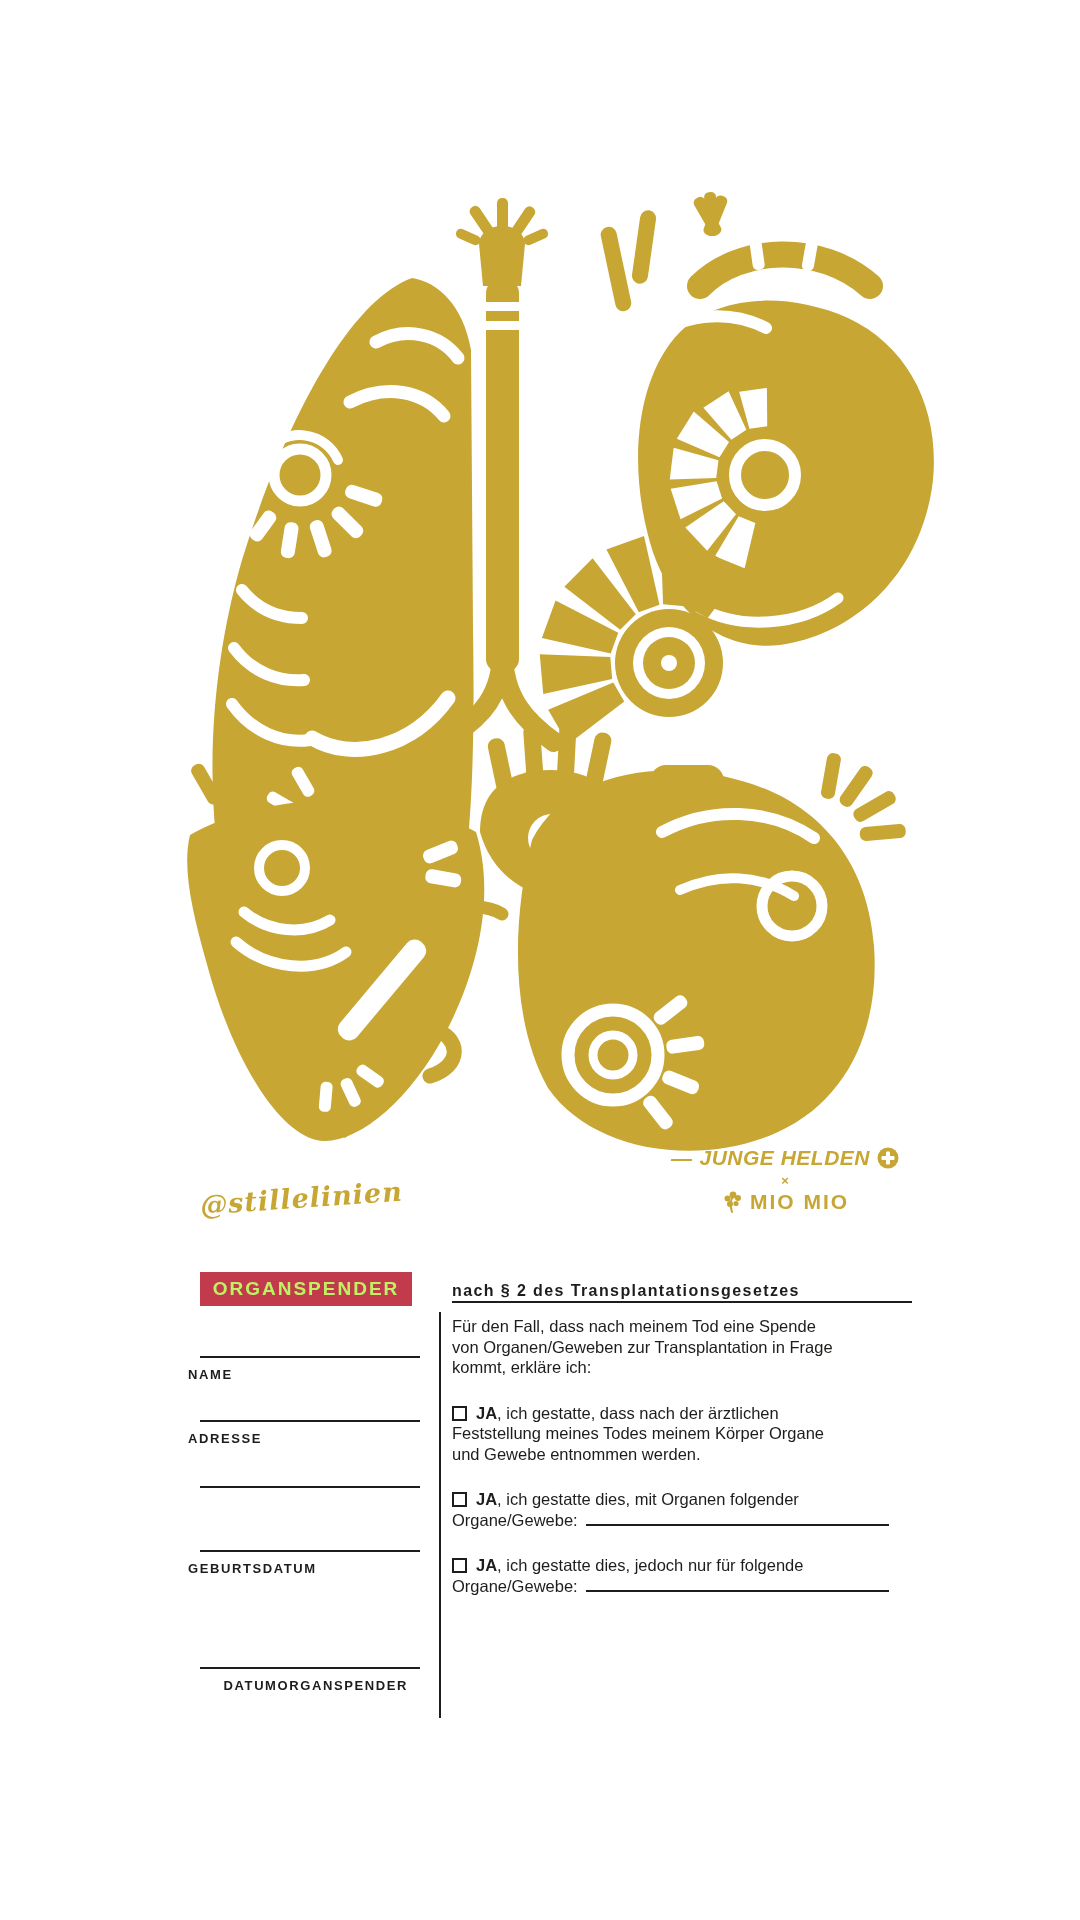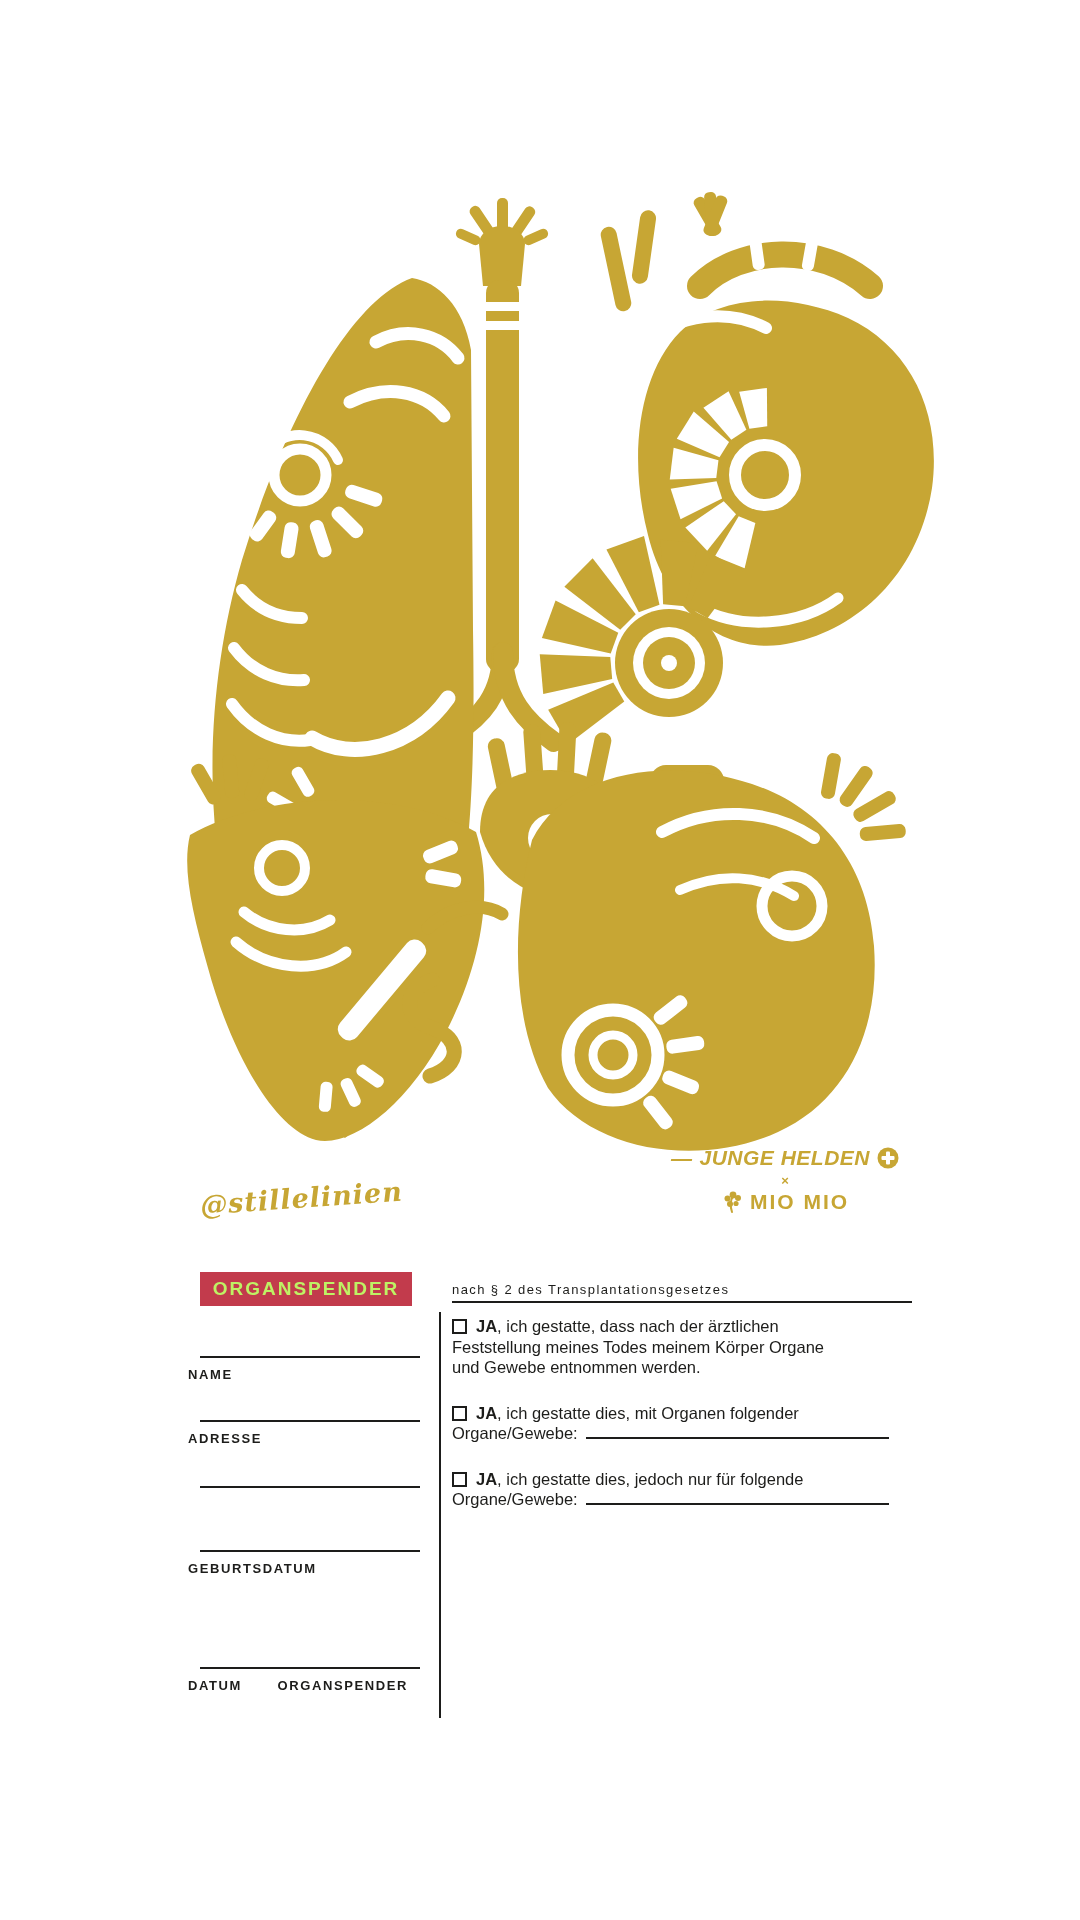--- a/index.html
+++ b/index.html
@@ -26,27 +26,27 @@
   .credits .row1{display:flex;align-items:center;justify-content:center;gap:7px;
     font-size:21px;font-weight:800;font-style:italic;letter-spacing:.5px;}
   .credits .sep{font-size:13px;font-weight:700;margin:3px 0 2px 0;}
   .credits .row3{display:flex;justify-content:center;gap:7px;
     font-size:21px;font-weight:800;letter-spacing:2px;}
 
   
   .badge{position:absolute;left:200px;top:1272px;width:212px;height:34px;background:var(--red);
     display:flex;align-items:center;justify-content:center;color:#bef264;font-weight:700;
     font-size:19px;letter-spacing:2px;text-align:center;}
-  .law-note{position:absolute;left:452px;top:1282px;width:470px;font-size:13px;font-weight:400;
+  .law-note{position:absolute;left:452px;top:1282px;width:470px;font-size:16px;font-weight:700;
     letter-spacing:1.4px;}
   .law-rule{position:absolute;left:452px;top:1301px;width:460px;height:2px;background:var(--ink);}
   .vdivider{position:absolute;left:439px;top:1312px;width:2px;height:406px;background:var(--ink);}
   .fline{position:absolute;left:200px;width:220px;height:0;border-top:2px solid var(--ink);}
   .flabel{position:absolute;left:188px;width:220px;font-size:13px;font-weight:700;letter-spacing:1.6px;}
-  .flabel.split{display:flex;justify-content:space-between;}
+  .flabel.split{display:flex;justify-content:flex-end;}
 
   .rightcol{position:absolute;left:452px;top:1316px;width:462px;font-size:16.5px;line-height:20.5px;}
   .rightcol p{margin:0 0 25px 0;}
   .pre{white-space:pre-line;margin-top:43px;}
   .cb{display:inline-block;width:15px;height:15px;border:2px solid var(--ink);margin-right:9px;
     transform:translateY(2px);background:#fff;}
   .blank{display:inline-block;height:14px;border-bottom:2px solid var(--ink);margin-left:8px;}
   .blank.w305{width:303px;}
   .blank.w330{width:328px;}
   b{font-weight:700;}
@@ -263,20 +263,23 @@
   <div class="fline" style="top:1550px"></div>
   <div class="flabel" style="top:1561px">GEBURTSDATUM</div>
 
   <div class="fline" style="top:1667px"></div>
   <div class="flabel split" style="top:1678px">
     <span>DATUM</span>
     <span>ORGANSPENDER</span>
   </div>
 
   <div class="rightcol">
+    <p class="pre">Für den Fall, dass nach meinem Tod eine Spende
+von Organen/Geweben zur Transplantation in Frage
+kommt, erkläre ich:</p>
 
     <p>
       <span class="cb"></span><b>JA</b><span class="pre">, ich gestatte, dass nach der ärztlichen
 Feststellung meines Todes meinem Körper Organe
 und Gewebe entnommen werden.</span>
     </p>
 
     <p>
       <span class="cb"></span><b>JA</b><span class="pre">, ich gestatte dies, mit Organen folgender
 Organe/Gewebe:</span><span class="blank w305"></span>

